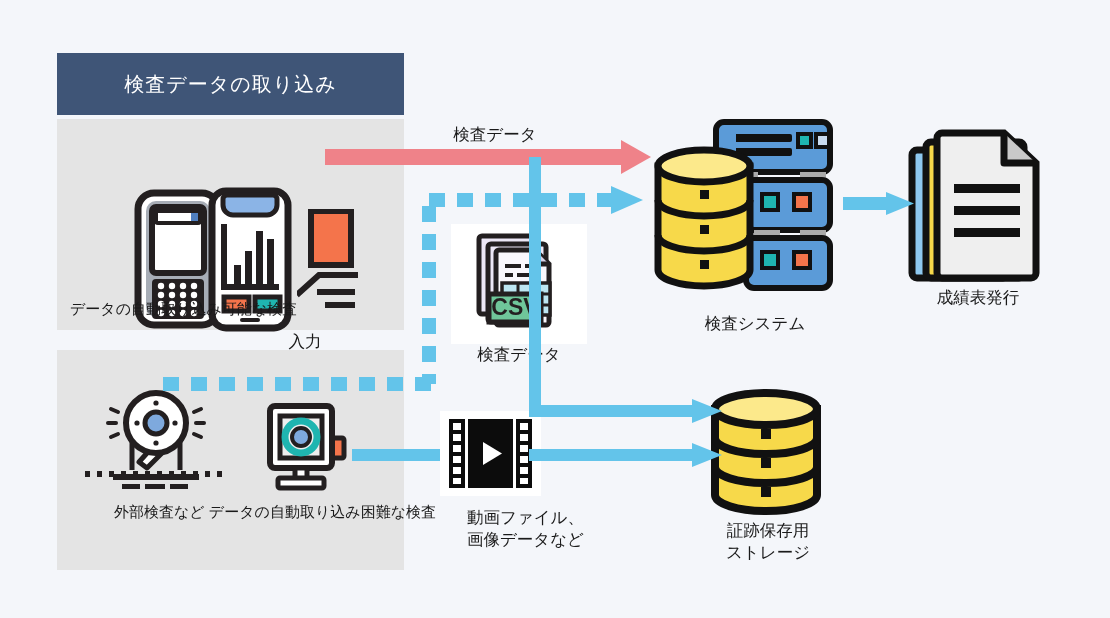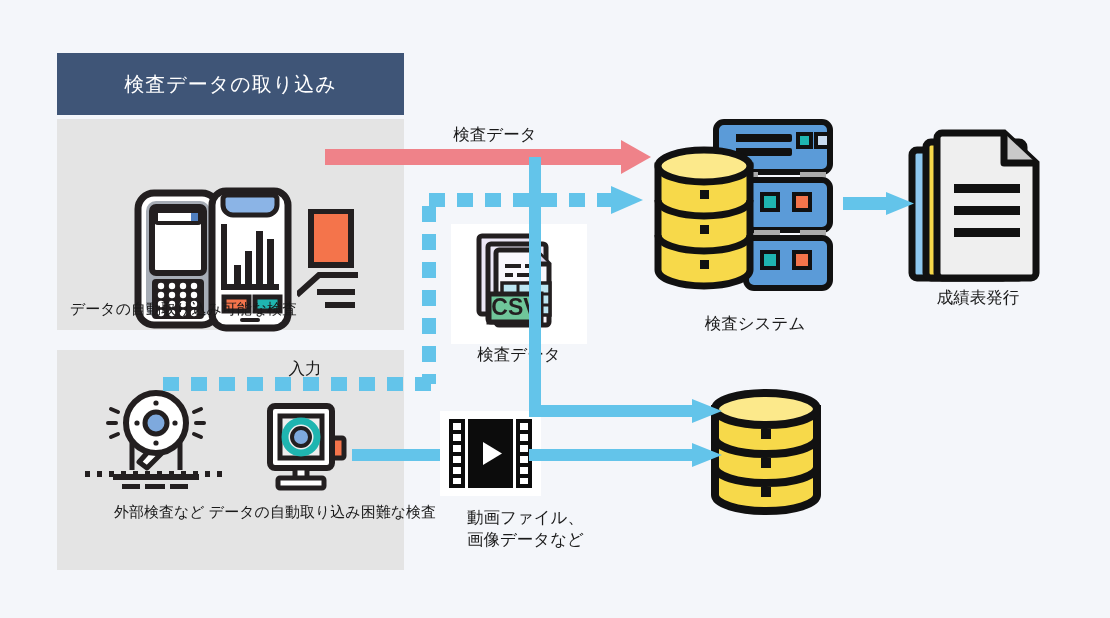--- a/index.html
+++ b/index.html
@@ -254,20 +254,22 @@
 
   <svg class="abs" style="left:707px;top:389px;" width="118" height="130" viewBox="0 0 118 130">
     <path d="M8 20 v86 a51 16 0 0 0 102 0 v-86 z" fill="#f7d94a" stroke="#111111" stroke-width="8"></path>
     <ellipse cx="59" cy="20" rx="51" ry="16" fill="#fce98b" stroke="#111111" stroke-width="8"></ellipse>
     <path d="M8 49 a51 16 0 0 0 102 0" fill="none" stroke="#111111" stroke-width="8"></path>
     <path d="M8 78 a51 16 0 0 0 102 0" fill="none" stroke="#111111" stroke-width="8"></path>
     <rect x="54" y="40" width="10" height="10" fill="#111111"></rect>
     <rect x="54" y="69" width="10" height="10" fill="#111111"></rect>
     <rect x="54" y="98" width="10" height="10" fill="#111111"></rect>
   </svg>
+  <div class="label center" style="left:688px;top:521px;width:160px;">証跡保存用
+ストレージ</div>
 
   <svg class="arrow-layer" viewBox="0 0 1110 618">
 
     <g>
       <rect x="325" y="149" width="300" height="16" fill="#ef8289"></rect>
       <path d="M621 140 L651 157 L621 174 z" fill="#ef8289"></path>
     </g>
 
     <g>
       <rect x="529" y="157" width="12" height="260" fill="#63c4ea"></rect>
@@ -294,15 +296,15 @@
       <rect x="529" y="449" width="170" height="12" fill="#63c4ea"></rect>
       <path d="M692 443 L722 455 L692 467 z" fill="#63c4ea"></path>
     </g>
 
     <g>
       <rect x="352" y="449" width="88" height="12" fill="#63c4ea"></rect>
     </g>
   </svg>
 
   <div class="label center" style="left:410px;top:125px;width:170px;">検査データ</div>
-  <div class="label center" style="left:255px;top:359px;width:100px;">入力</div>
+  <div class="label center" style="left:255px;top:332px;width:100px;">入力</div>
 
 </div>
 
 </body></html>

